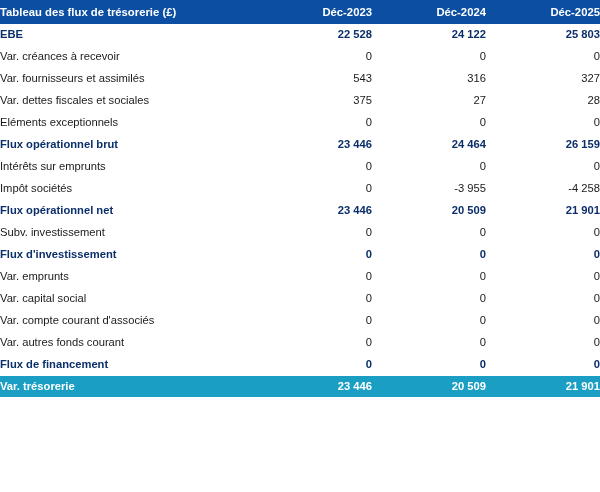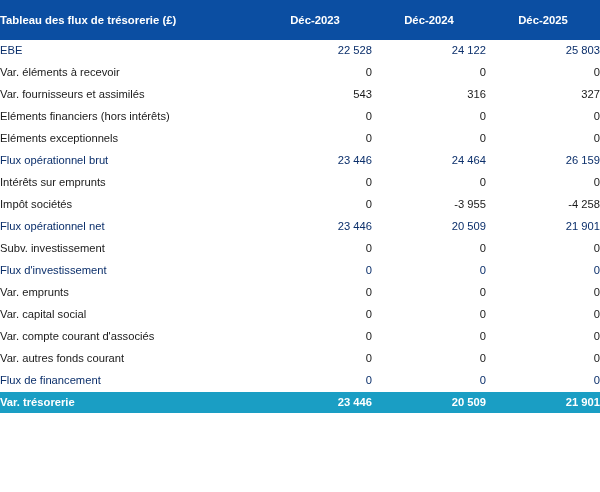--- a/index.html
+++ b/index.html
@@ -30,48 +30,49 @@
     vertical-align: middle;
     white-space: nowrap;
     overflow: hidden;
   }
   
   thead tr.header-row th {
     background: #0b4ea2;
     color: #ffffff;
     font-weight: bold;
     font-size: 11.3px;
-    height: 40px;
+    height: 24px;
     line-height: 24px;
   }
   th.h-label {
     text-align: left;
     padding-left: 8px;
   }
   th.h-val {
+    text-align: right;
     padding-right: 12px;
   }
   
   td.label {
     text-align: left;
     padding-left: 8px;
   }
   td.val {
     text-align: right;
     padding-right: 12px;
   }
   tr.normal td {
     background: #ffffff;
     color: #1a1a1a;
     font-weight: normal;
   }
   tr.total td {
     background: #ffffff;
     color: #0b2f6b;
-    font-weight: normal;
+    font-weight: bold;
   }
   tr.accent td {
     background: #1a9ec4;
     color: #ffffff;
     font-weight: bold;
   }
   
   tbody tr.normal td, tbody tr.total td {
     border-bottom: 1px solid #ffffff;
   }
@@ -95,36 +96,36 @@
     </tr>
   </thead>
   <tbody id="table-body">
       <tr class="total">
         <td class="label">EBE</td>
         <td class="val">22 528</td>
         <td class="val">24 122</td>
         <td class="val">25 803</td>
       </tr>
       <tr class="normal">
-        <td class="label">Var. éléments à recevoir</td>
+        <td class="label">Var. créances à recevoir</td>
         <td class="val">0</td>
         <td class="val">0</td>
         <td class="val">0</td>
       </tr>
       <tr class="normal">
         <td class="label">Var. fournisseurs et assimilés</td>
         <td class="val">543</td>
         <td class="val">316</td>
         <td class="val">327</td>
       </tr>
       <tr class="normal">
-        <td class="label">Eléments financiers (hors intérêts)</td>
-        <td class="val">0</td>
-        <td class="val">0</td>
-        <td class="val">0</td>
+        <td class="label">Var. dettes fiscales et sociales</td>
+        <td class="val">375</td>
+        <td class="val">27</td>
+        <td class="val">28</td>
       </tr>
       <tr class="normal">
         <td class="label">Eléments exceptionnels</td>
         <td class="val">0</td>
         <td class="val">0</td>
         <td class="val">0</td>
       </tr>
       <tr class="total">
         <td class="label">Flux opérationnel brut</td>
         <td class="val">23 446</td>

